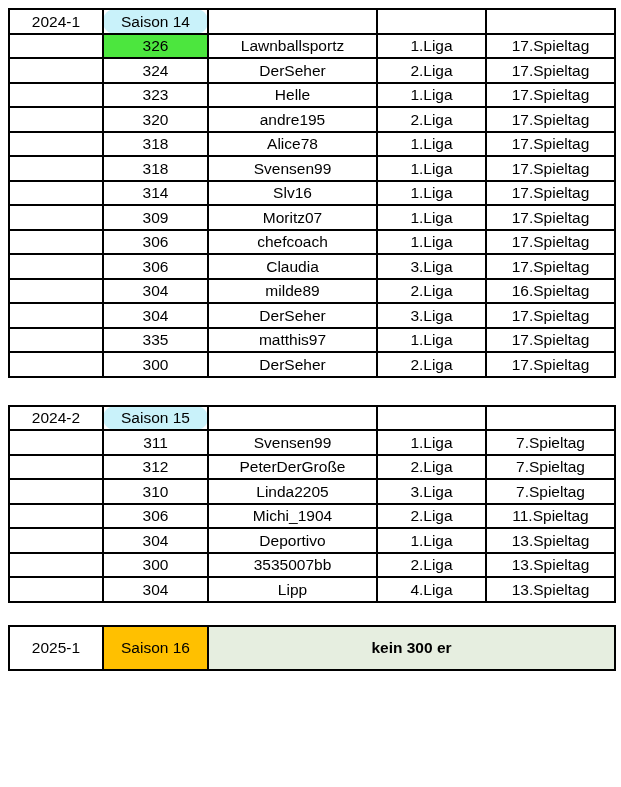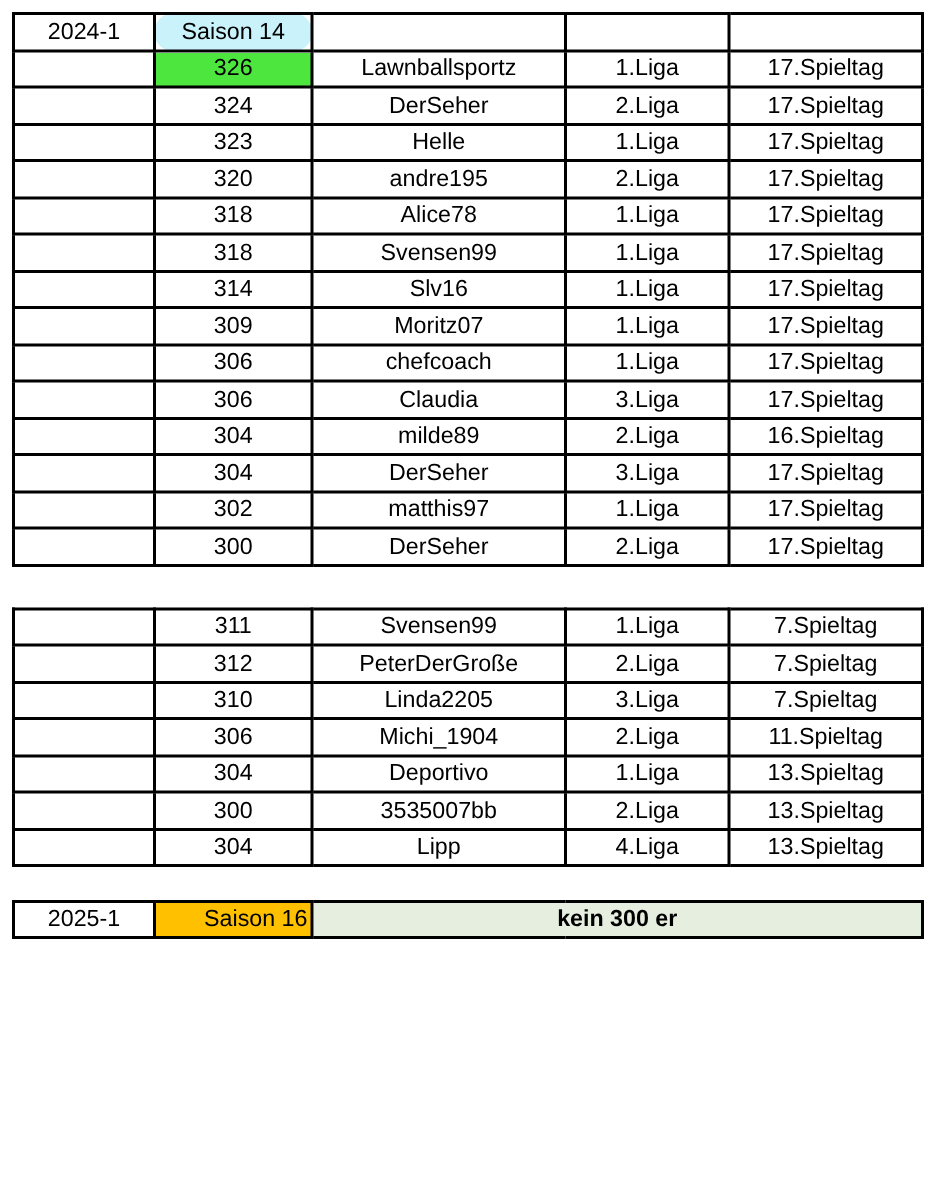--- a/index.html
+++ b/index.html
@@ -34,24 +34,24 @@
     background: var(--cellbg);
     height: 24.5px;
     padding: 0 2px;
     text-align: center;
     vertical-align: middle;
     font-size: 15.5px;
     line-height: 1;
     white-space: nowrap;
     overflow: hidden;
   }
-  .t3 td { height: 24px; }
+  .t3 td { height: 44px; }
   td.season-cyan { background: var(--cyan); border-radius: 12px; }
   td.score-top { background: var(--green); }
-  td.season-orange { background: var(--orange); text-align: right; }
+  td.season-orange { background: var(--orange); }
   td.note-cell { background: var(--palegreen); font-weight: bold; }
 </style>
 </head>
 <body>
 
 <div>
 
   <table class="t1">
     <colgroup>
       <col style="width:94px">
@@ -147,21 +147,21 @@
   </tr>
         <tr>
     <td class="c1"></td>
     <td class="c2">304</td>
     <td class="c3">DerSeher</td>
     <td class="c4">3.Liga</td>
     <td class="c5">17.Spieltag</td>
   </tr>
         <tr>
     <td class="c1"></td>
-    <td class="c2">302</td>
+    <td class="c2">335</td>
     <td class="c3">matthis97</td>
     <td class="c4">1.Liga</td>
     <td class="c5">17.Spieltag</td>
   </tr>
         <tr>
     <td class="c1"></td>
     <td class="c2">300</td>
     <td class="c3">DerSeher</td>
     <td class="c4">2.Liga</td>
     <td class="c5">17.Spieltag</td>
@@ -171,20 +171,27 @@
 
   <table class="t2">
     <colgroup>
       <col style="width:94px">
         <col style="width:105px">
         <col style="width:169px">
         <col style="width:109px">
         <col style="width:129px">
     </colgroup>
     <tbody>
+      <tr>
+        <td class="c1">2024-2</td>
+        <td class="c2 season-cyan">Saison 15</td>
+        <td class="c3"></td>
+        <td class="c4"></td>
+        <td class="c5"></td>
+      </tr>
     <tr>
     <td class="c1"></td>
     <td class="c2">311</td>
     <td class="c3">Svensen99</td>
     <td class="c4">1.Liga</td>
     <td class="c5">7.Spieltag</td>
   </tr>
         <tr>
     <td class="c1"></td>
     <td class="c2">312</td>

